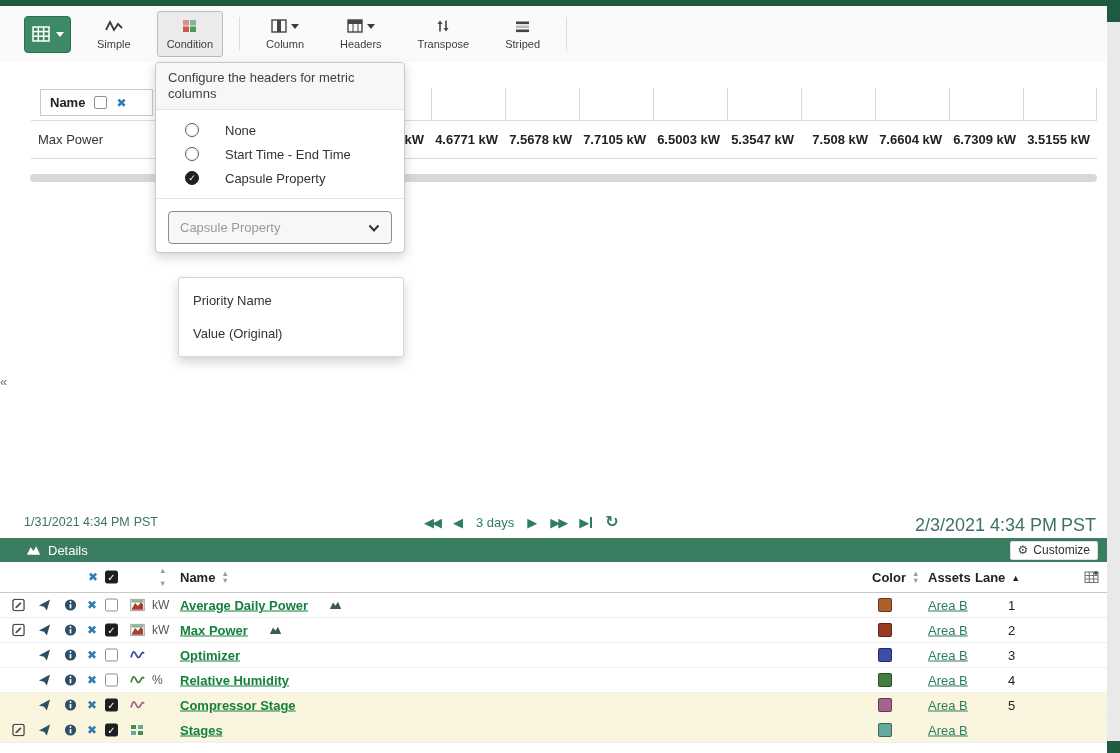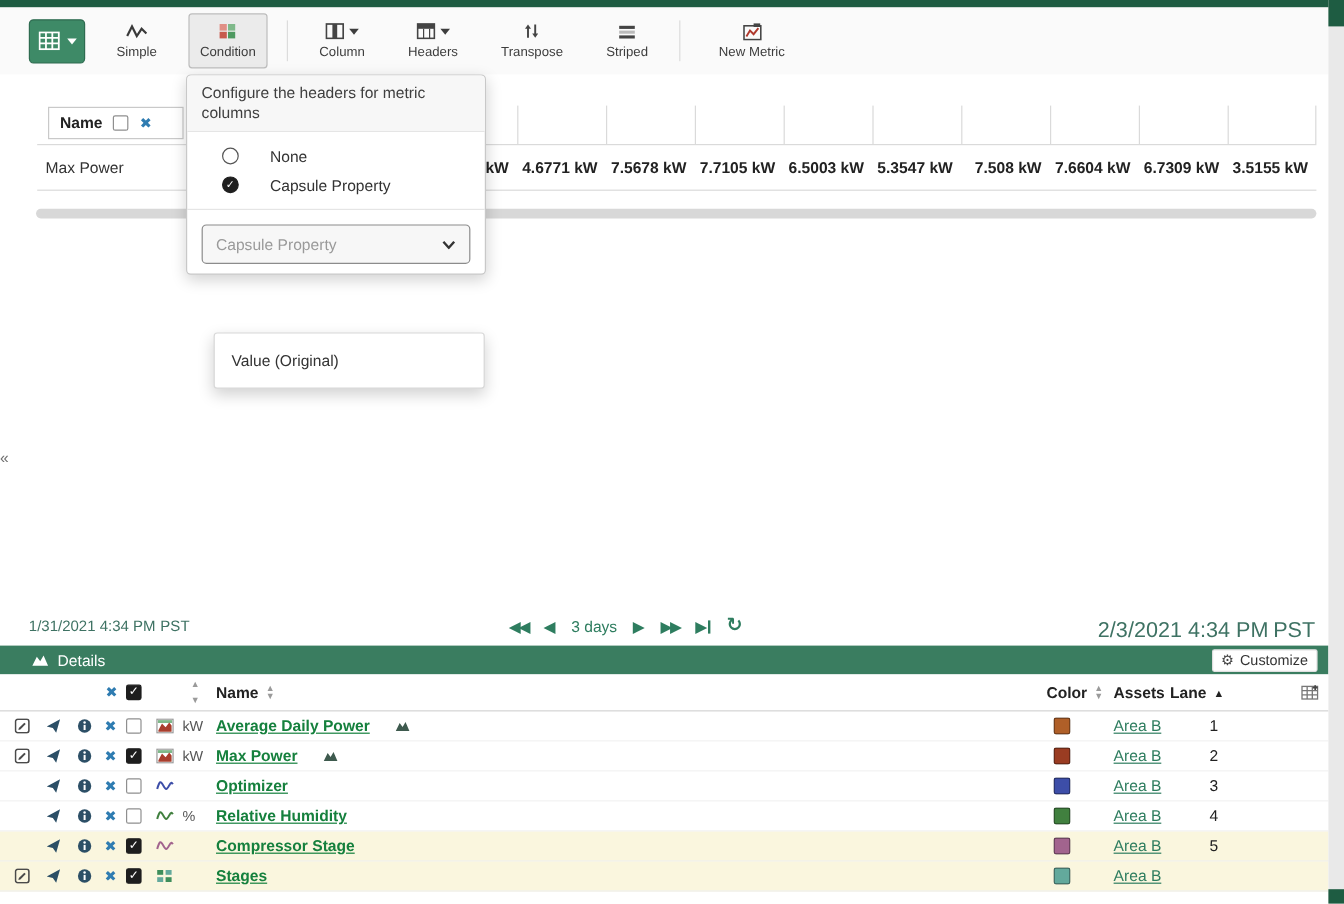--- a/index.html
+++ b/index.html
@@ -194,30 +194,20 @@
           <rect x="1" y="1.5" width="13" height="2.6" fill="#444"></rect>
           <rect x="1" y="5.5" width="13" height="2.6" fill="#BBB"></rect>
           <rect x="1" y="9.5" width="13" height="2.6" fill="#444"></rect>
         </svg>
     </span>
     <span>Striped</span>
   </button>
 
   <div class="tsep"></div>
 
-  <button class="tbtn" style="margin-left:22px;">
-    <span class="icon-row">
-      <svg width="16" height="15" viewBox="0 0 16 15">
-          <rect x="1" y="2.5" width="14" height="11.5" fill="none" stroke="#444" stroke-width="1.3"></rect>
-          <polyline points="3,11.5 6,6.5 9,9.5 13,4.5" stroke="#B03A2E" stroke-width="1.6" fill="none"></polyline>
-          <rect x="9" y="0.5" width="5.5" height="3" fill="#444"></rect>
-        </svg>
-    </span>
-    <span>New Metric</span>
-  </button>
 </div>
 
 <div class="name-header-cell">
   <span class="lbl">Name</span>
   <span class="cb"></span>
   <span class="x-blue">✖</span>
 </div>
 
 <div class="metric-cols">
   <div class="mcol"></div>
@@ -252,39 +242,44 @@
 <div class="collapse-left">«</div>
 
 <div class="popover">
   <div class="popover-header">Configure the headers for metric columns</div>
   <div class="popover-radios">
     <div class="radio-row">
       <span class="radio"></span>
       <span>None</span>
     </div>
     <div class="radio-row">
+      <span class="radio"></span>
+      <span>Start Time - End Time</span>
+    </div>
+    <div class="radio-row">
       <span class="radio selected">
           <i>✓</i>
         </span>
       <span>Capsule Property</span>
     </div>
   </div>
   <div class="popover-footer">
     <div class="cap-select">
       <span>Capsule Property</span>
       <span>
         <svg width="12" height="8" viewBox="0 0 12 8">
             <polyline points="1.5,1.5 6,6.5 10.5,1.5" fill="none" stroke="#333" stroke-width="2"></polyline>
           </svg>
       </span>
     </div>
   </div>
 </div>
 
 <div class="select-menu">
+  <div class="select-item">Priority Name</div>
   <div class="select-item">Value (Original)</div>
 </div>
 
 <div class="range-start">
   <span>1/31/2021 4:34 PM</span><span class="tz-link">PST</span>
 </div>
 <div class="time-nav">
   <span class="nav-ic pair">◀◀</span>
   <span class="nav-ic">◀</span>
   <span class="duration">3 days</span>

